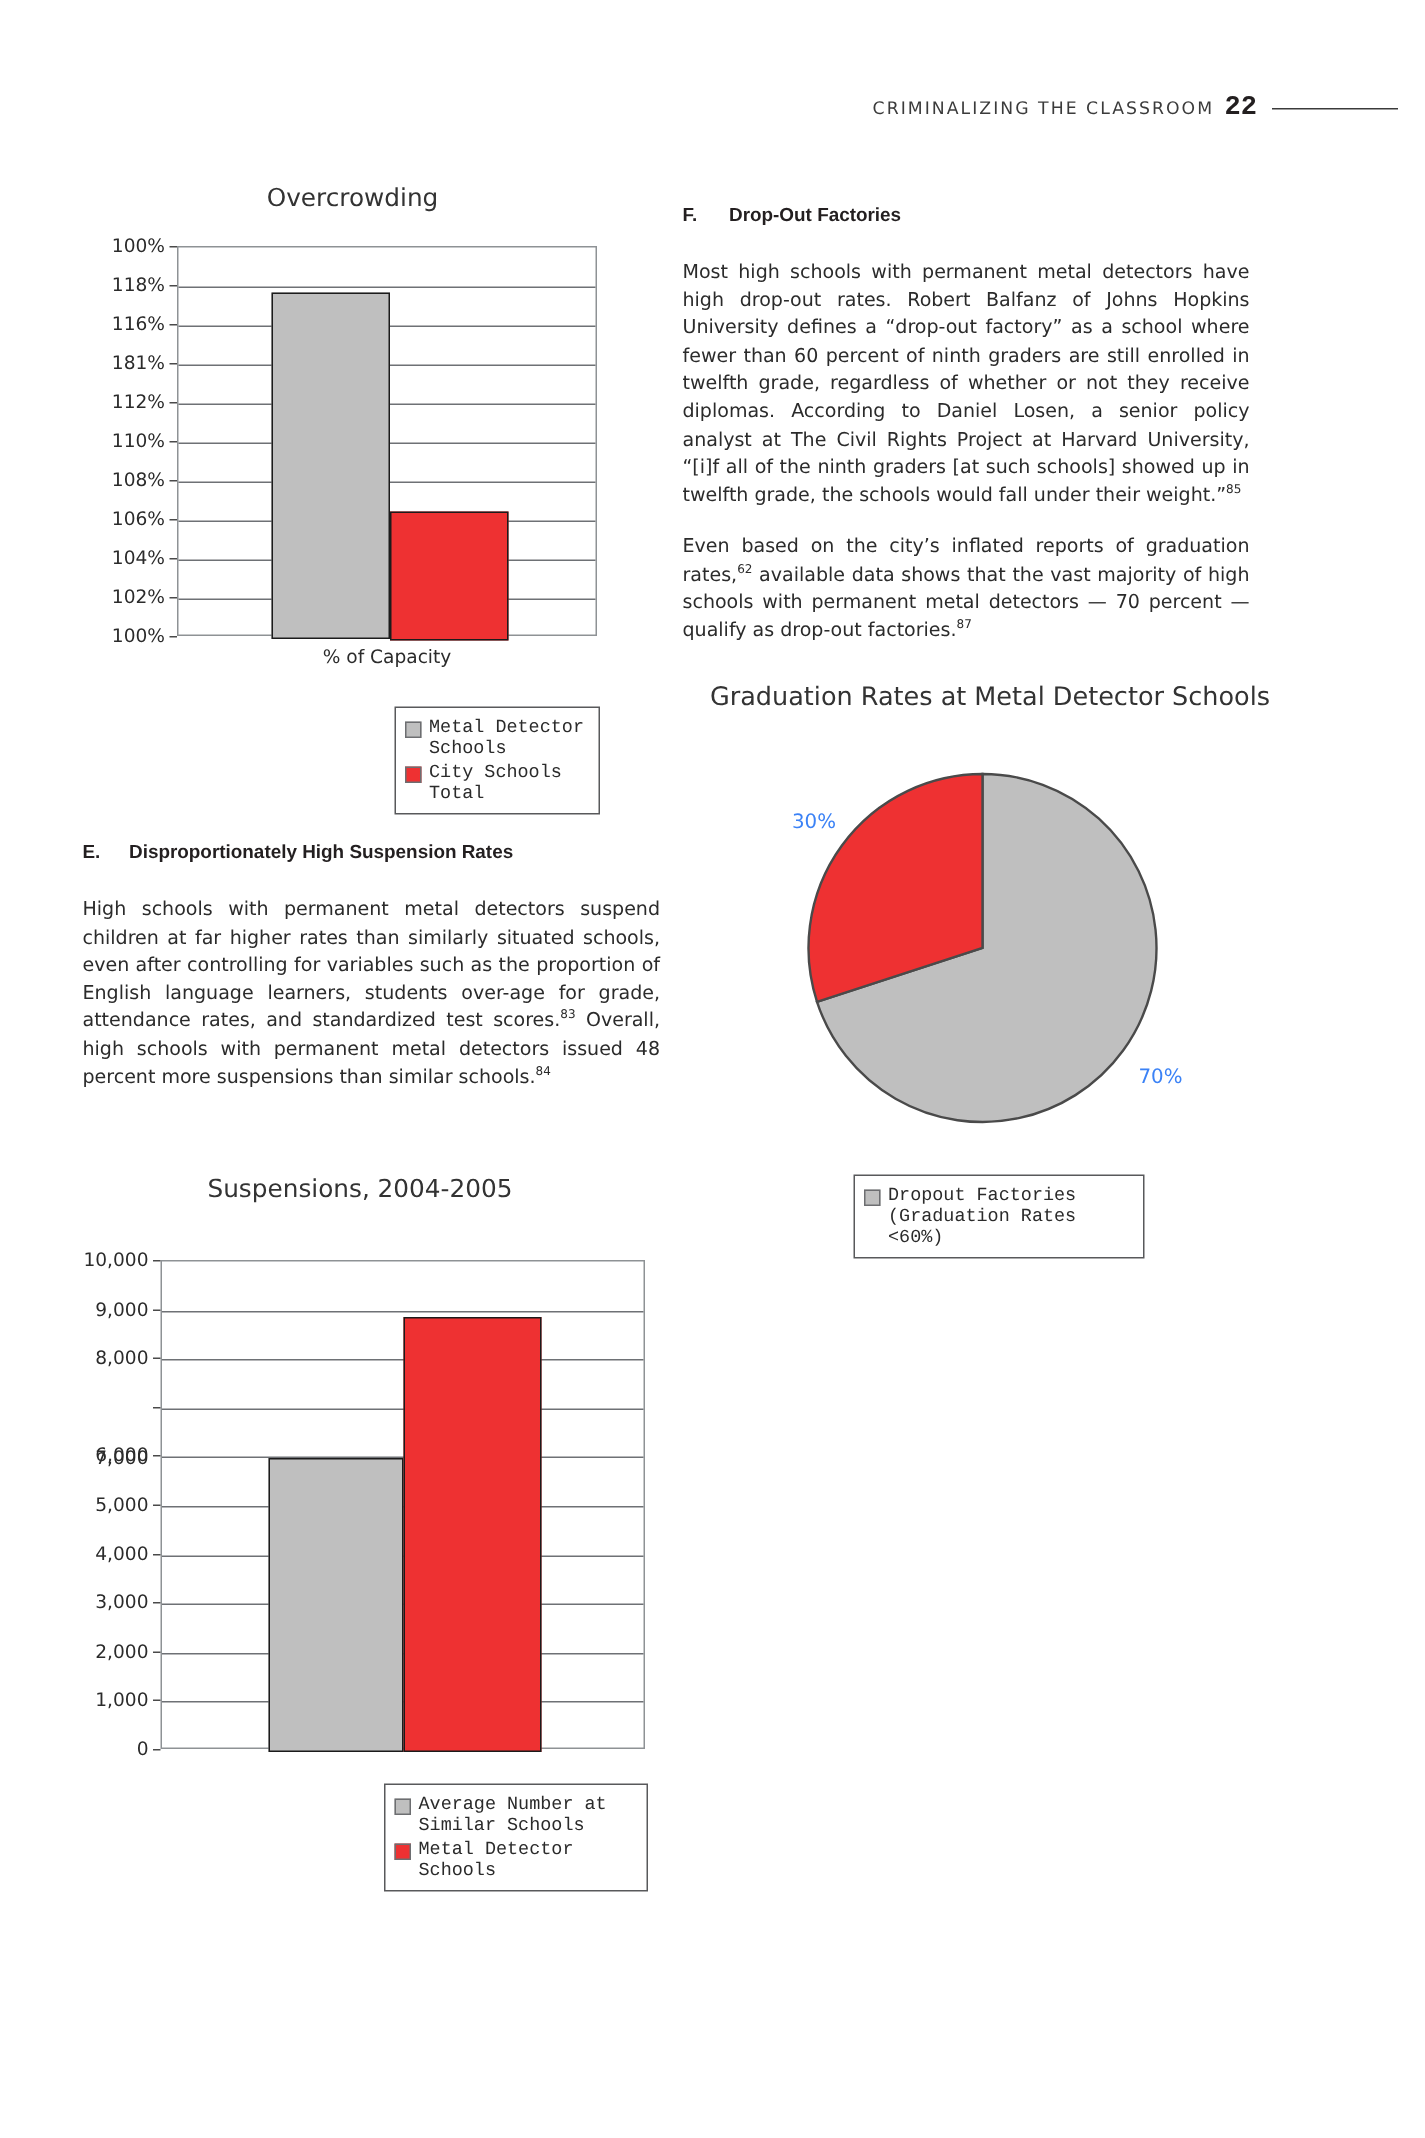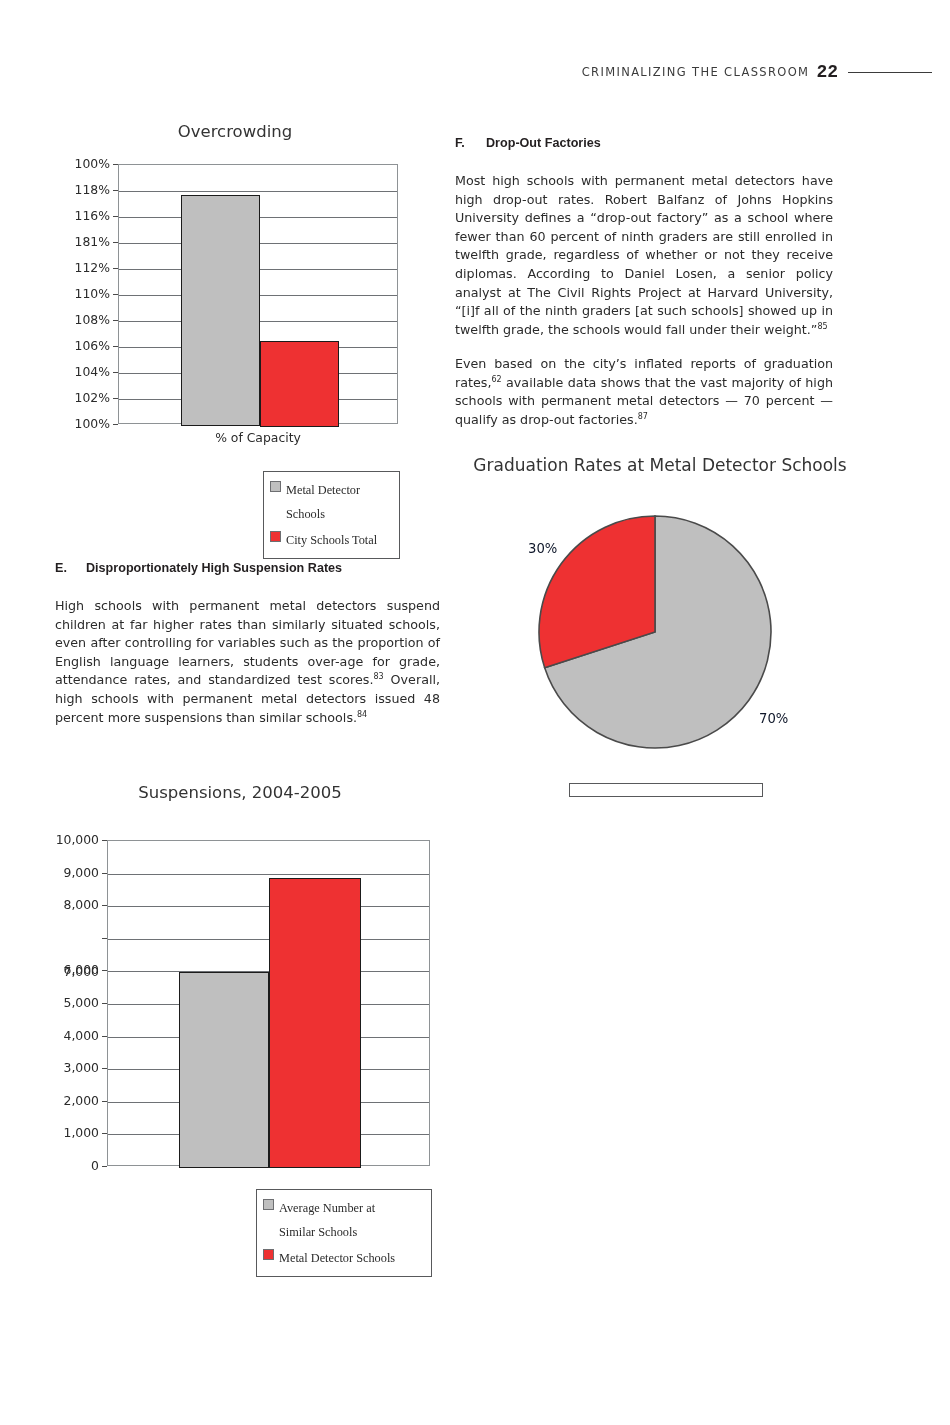--- a/index.html
+++ b/index.html
@@ -132,31 +132,31 @@
     width: 11px;
     height: 11px;
     flex: none;
     box-sizing: border-box;
     border: 1px solid #6d6e71;
     margin-top: 3px;
     margin-right: 5px;
   }
   .legend-label {
     font-size: 12.3px;
-    line-height: 24px;
+    line-height: 14px;
     color: #2b2b2b;
-    font-family: Liberation Serif, serif;
+    font-family: Liberation Mono, monospace;
   }
 
   
   #pie-wrap { position: absolute; }
   .pie-pct {
     position: absolute;
     font-size: 13.2px;
-    color: #0f172a;
+    color: #3b82f6;
     font-family: "DejaVu Sans", sans-serif;
   }
 </style>
 </head>
 <body>
 
 <div id="page-header">
   <span class="hdr-title">CRIMINALIZING THE CLASSROOM</span>
   <span class="hdr-page">22</span>
   <span class="hdr-rule"></span>
@@ -250,20 +250,25 @@
       <path id="slice-gray" fill="#bfbfbf" stroke="#4a4a4a" stroke-width="1.6" d="M 118 118 L 118 2 A 116 116 0 1 1 7.68 153.85 Z"></path>
 
       <path id="slice-red" fill="#ee3132" stroke="#4a4a4a" stroke-width="1.6" d="M 118 118 L 118 2 A 116 116 0 0 0 7.68 153.85 Z"></path>
     </svg>
   </div>
 
   <div class="pie-pct" style="left:528px; top:541px;">30%</div>
   <div class="pie-pct" style="left:759px; top:711px;">70%</div>
 
   <div class="legend" style="left:569px; top:783px; width:194px;">
+    <div class="legend-row">
+      <span class="swatch" style="background:#bfbfbf;"></span>
+      <span class="legend-label" style="white-space:pre-line;">Dropout Factories
+(Graduation Rates &lt;60%)</span>
+    </div>
   </div>
 </div>
 
 <div class="ytick-mark" style="left: 113px; top: 164px;"></div>
 <div class="ytick" style="width: 60px; left: 50px; top: 156px;">100%</div>
 <div class="ytick-mark" style="left: 113px; top: 190px;"></div>
 <div class="ytick" style="width: 60px; left: 50px; top: 182px;">118%</div>
 <div class="ytick-mark" style="left: 113px; top: 216px;"></div>
 <div class="ytick" style="width: 60px; left: 50px; top: 208px;">116%</div>
 <div class="ytick-mark" style="left: 113px; top: 242px;"></div>

